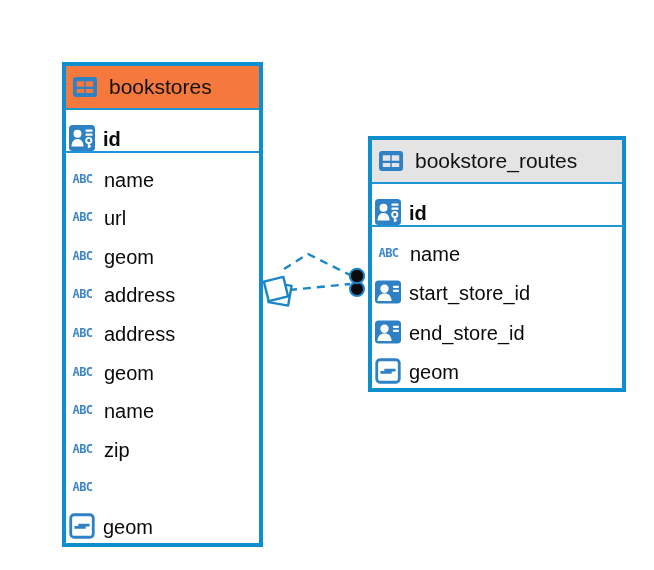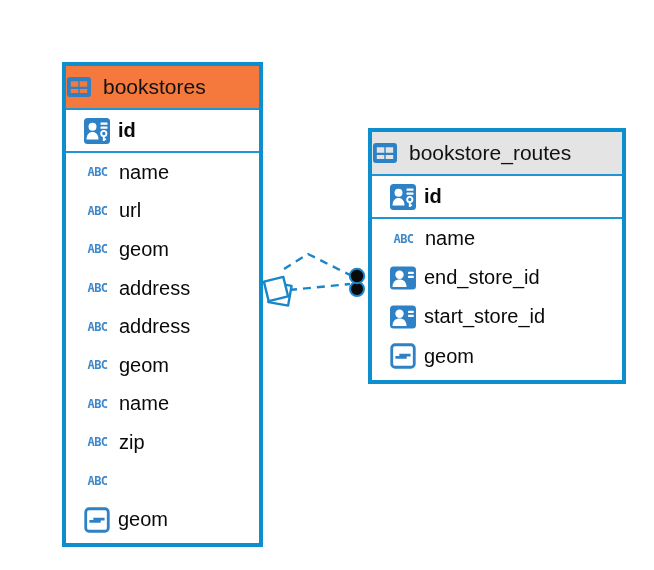--- a/index.html
+++ b/index.html
@@ -8,28 +8,28 @@
     font-family:"Liberation Sans","DejaVu Sans",sans-serif;
     overflow:hidden;
   }
   .canvas{position:absolute;inset:0;}
   .overlay{position:absolute;left:0;top:0;width:654px;height:570px;z-index:5;pointer-events:none;}
   .table{
     position:absolute;z-index:1;background:#fff;box-sizing:border-box;
     border:4px solid #0D8FCF;
   }
   .t0{left:62px;top:62px;width:201px;height:485px;}
-  .t1{left:368px;top:128px;width:258px;height:256px;}
+  .t1{left:368px;top:136px;width:258px;height:256px;}
   .thead{
-    height:44px;display:flex;align-items:center;gap:11px;
+    height:44px;display:flex;align-items:center;gap:11px;padding-left:6px;
     border-bottom:2px solid #1E96D6;box-sizing:border-box;
   }
   .ttitle{font-size:21px;color:#111;white-space:nowrap;}
   .row{
-    display:flex;align-items:center;gap:8px;padding-left:18px;
+    display:flex;align-items:flex-end;gap:8px;padding-left:3px;
     box-sizing:border-box;color:#0a0a0a;font-size:20px;white-space:nowrap;
   }
   .pk{height:43px;border-bottom:2px solid #1E96D6;}
   .bold{font-weight:bold;}
   .fields{display:block;}
   .t0 .fields .row{height:38.6px;}
   .t1 .fields .row{height:39.2px;}
   .icon{width:26px;height:26px;flex:0 0 auto;display:inline-flex;align-items:center;justify-content:center;}
   .abc{
     font-family:"DejaVu Sans Mono",monospace;font-weight:bold;font-size:12px;
@@ -162,27 +162,27 @@
     </div>
     <div class="fields">
         <div class="row">
           <span class="icon abc">ABC</span>
           <span class="col-name">name</span>
         </div>
         <div class="row">
           <svg class="icon">
             <use href="#sym-foreign-key"></use>
           </svg>
-          <span class="col-name">end_store_id</span>
+          <span class="col-name">start_store_id</span>
         </div>
         <div class="row">
           <svg class="icon">
             <use href="#sym-foreign-key"></use>
           </svg>
-          <span class="col-name">start_store_id</span>
+          <span class="col-name">end_store_id</span>
         </div>
         <div class="row">
           <svg class="icon">
             <use href="#sym-geometry"></use>
           </svg>
           <span class="col-name">geom</span>
         </div>
       </div>
   </div>
 

